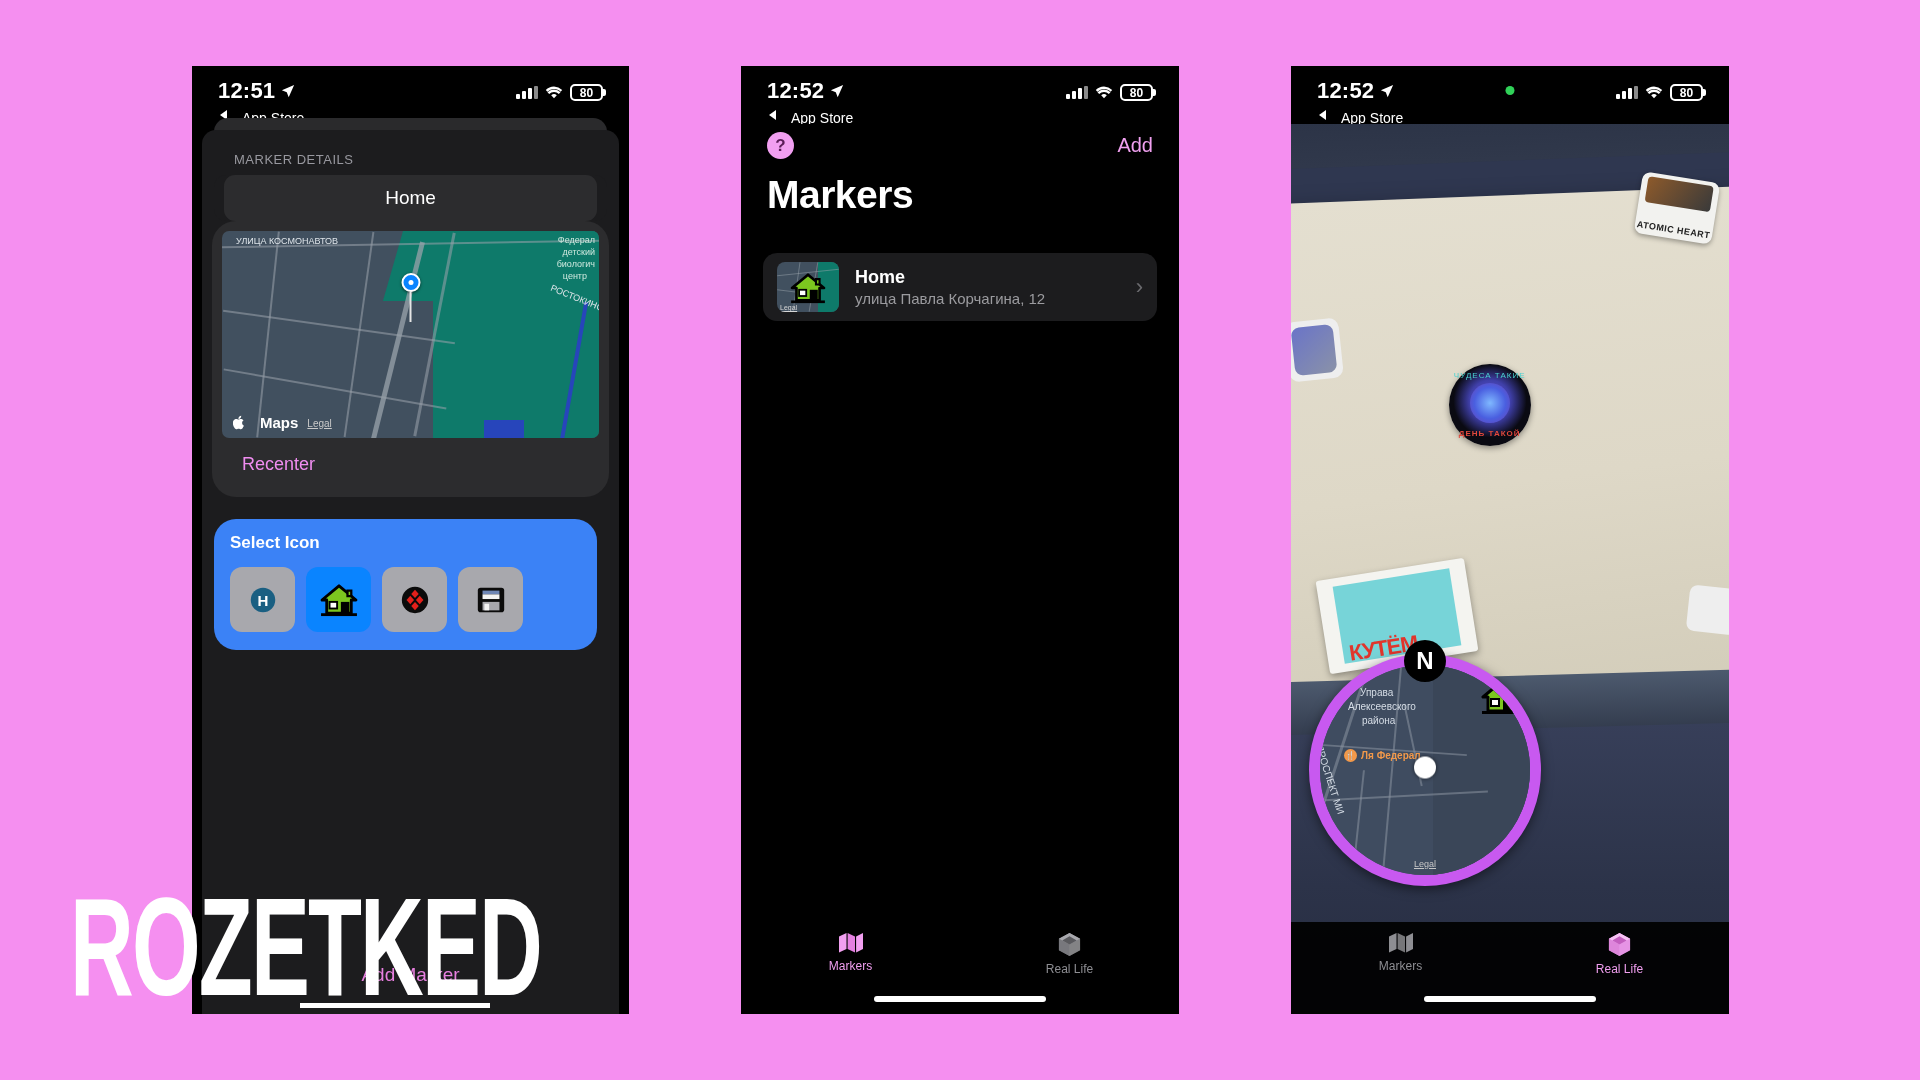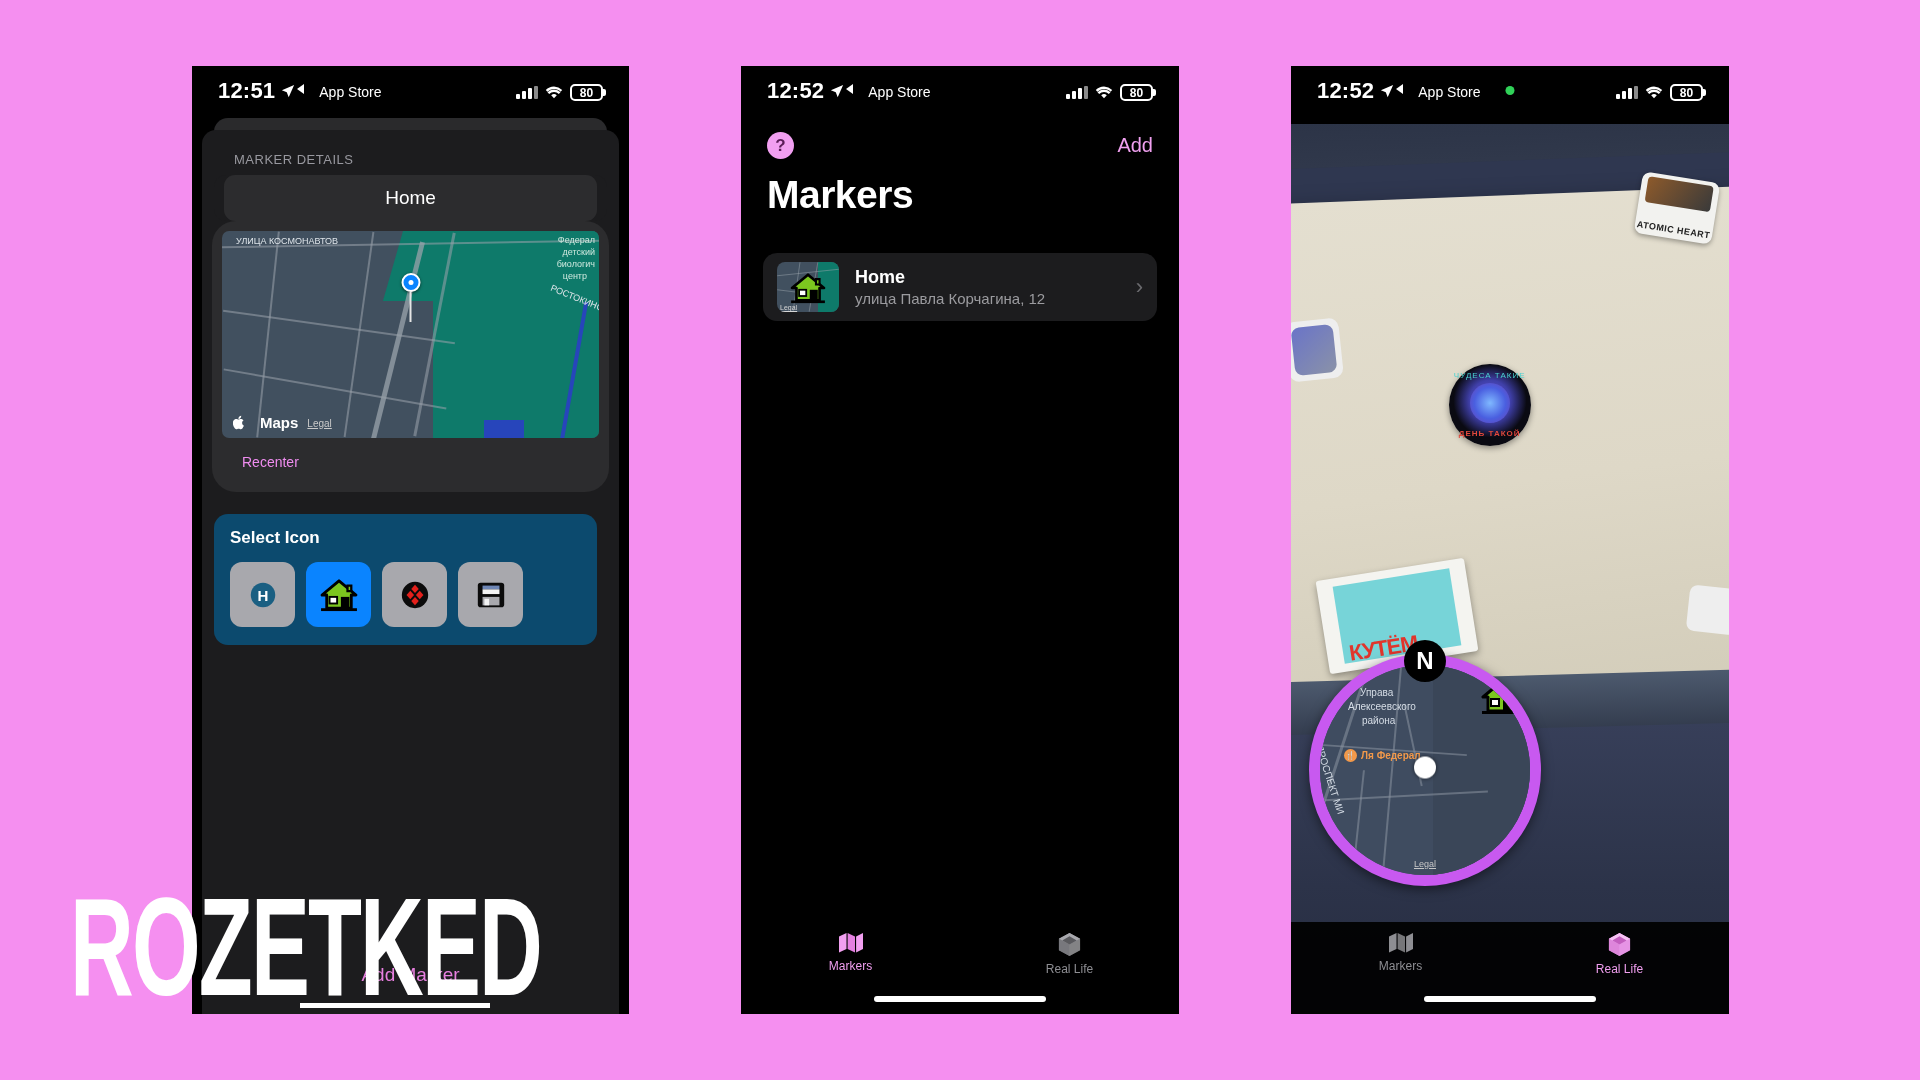--- a/index.html
+++ b/index.html
@@ -20,21 +20,21 @@
   #phone1 { left:192px;  top:66px;  width:437px; height:948px; }
   #phone2 { left:741px;  top:66px;  width:438px; height:948px; }
   #phone3 { left:1291px; top:66px;  width:438px; height:948px; }
 
   
   .statusbar {
     position:relative; height:58px; color:#fff;
     display:flex; align-items:flex-start; justify-content:space-between;
     padding:12px 26px 0 26px;
   }
-  .sb-left { display:flex; flex-direction:row; align-items:flex-start; }
+  .sb-left { display:flex; flex-direction:column; align-items:flex-start; }
   .sb-time-row { display:flex; align-items:center; gap:6px; }
   .sb-time { font-size:22px; font-weight:700; letter-spacing:.2px; }
   .loc-arrow { width:14px; height:14px; display:inline-block; }
   .sb-back { display:flex; align-items:flex-start; gap:15px; font-size:14px; margin-top:6px; margin-left:2px;}
   .sb-back .tri {
     width:0;height:0;border-top:5px solid transparent;border-bottom:5px solid transparent;
     border-right:7px solid #fff; display:inline-block;
   }
   .sb-right { display:flex; align-items:center; gap:7px; padding-top:6px; }
   .bars { display:flex; align-items:flex-end; gap:2px; height:13px; }
@@ -84,22 +84,22 @@
   .mm-pin .head{width:19px;height:19px;border-radius:50%;background:#0a84ff;border:2px solid #fff;box-shadow:0 1px 3px rgba(0,0,0,.6);}
   .mm-pin .head::after{content:"";position:absolute;left:7px;top:7px;width:5px;height:5px;border-radius:50%;background:#fff;}
   .mm-pin .stick{width:2px;height:30px;background:#e6e6e6;margin:0 auto;}
   .mm-label { position:absolute; color:#dfe5ea; font-size:9px; white-space:nowrap; }
   .mm-label.dark { color:#cfe9df; }
   .mm-attrib {
     position:absolute; left:11px; bottom:7px; display:flex; align-items:flex-end; gap:9px;
     color:#fff; font-size:15px; font-weight:600;
   }
   .mm-legal { font-size:10px; color:#c9c9c9; text-decoration:underline; font-weight:400; padding-bottom:2px;}
-  .recenter { color:#f08df0; font-size:14px; padding:16px 0 18px 20px; }
-  .icon-card { background:#0c4a6e; border-radius:14px; margin:22px 22px 0 12px; padding:14px 16px 18px 16px; }
+  .recenter { color:#f08df0; font-size:18px; padding:16px 0 18px 20px; }
+  .icon-card { background:#3b82f6; border-radius:22px; margin:22px 22px 0 12px; padding:14px 16px 18px 16px; }
   .icon-card h3 { color:#fff; font-size:17px; font-weight:700; margin-bottom:14px; }
   .icon-row { display:flex; gap:11px; }
   .icon-tile {
     width:65px; height:65px; border-radius:12px; background:#a8a8ad;
     display:flex; align-items:center; justify-content:center;
   }
   .icon-tile.sel { background:#0a84ff; }
   .add-marker { position:absolute; left:0; right:0; bottom:28px; text-align:center; color:#e87fe0; font-size:19px; }
 
   

